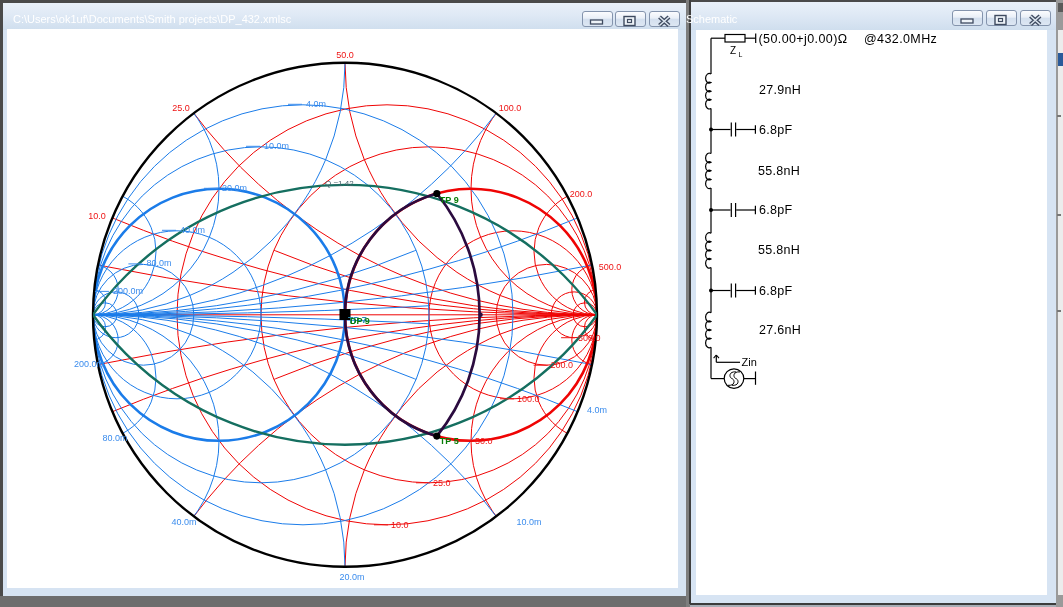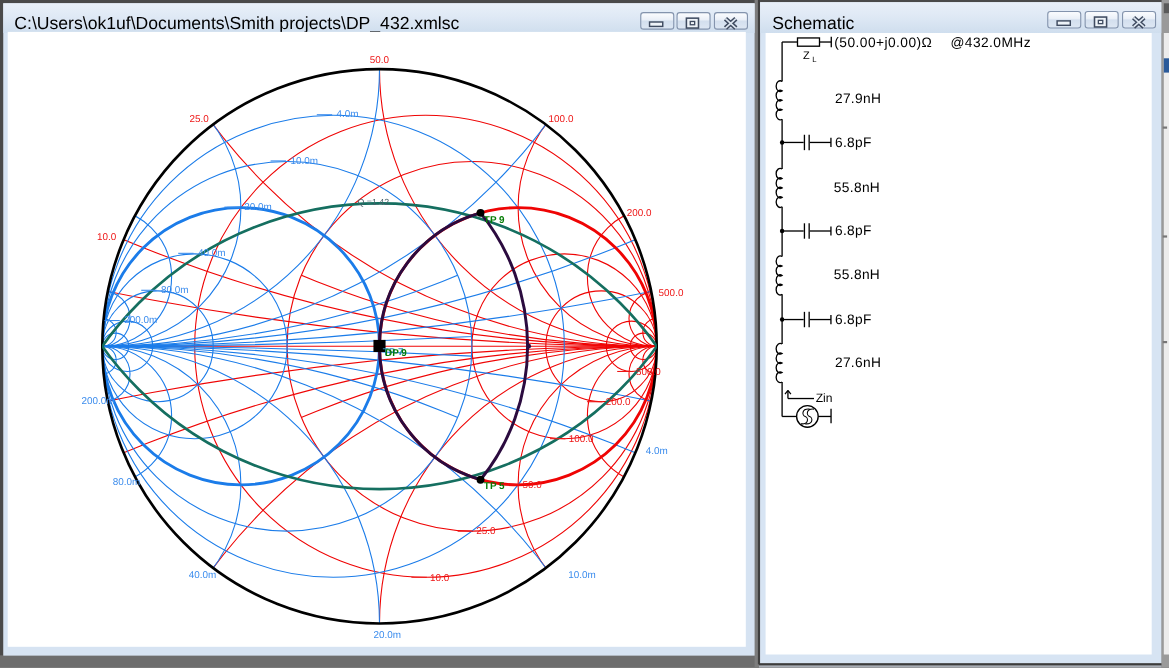--- a/index.html
+++ b/index.html
@@ -1,37 +1,37 @@
 <!DOCTYPE html>
 <html><head><meta charset="utf-8">
 <style>
 html,body{margin:0;padding:0;width:1063px;height:607px;overflow:hidden;
   font-family:"Liberation Sans",sans-serif;background:#7d7d7d;position:relative}
 .abs{position:absolute}
 .titlebar{background:linear-gradient(180deg,#e9f0f9 0%,#dfe9f5 45%,#cfdeee 100%)}
 .wbtn{position:absolute;width:31px;height:16px;border:1px solid #8494ad;border-radius:3px;
   background:linear-gradient(180deg,#fbfcfe 0%,#e9eff7 45%,#d3dfee 50%,#dde7f3 100%);box-sizing:border-box}
-.ttext{position:absolute;font-size:16px;color:#000000}
+.ttext{position:absolute;font-size:11px;color:#ffffff}
 </style></head>
 <body>
 
 <div class="abs" style="left:0;top:0;width:1063px;height:2.5px;background:#4a4a4a"></div>
 <div class="abs" style="left:0;top:0;width:2.5px;height:596px;background:#4a4a4a"></div>
 <div class="abs" style="left:0;top:596px;width:690px;height:11px;background:#6d6d6d"></div>
 <div class="abs" style="left:686px;top:0;width:5px;height:607px;background:#7d7d7d"></div>
 
 <div class="abs" style="left:2.5px;top:2.5px;width:683px;height:593px;background:#d6e3f2"></div>
 <div class="abs titlebar" style="left:2.5px;top:2.5px;width:683px;height:27px"></div>
 <div class="ttext" style="left:13px;top:13px">C:\Users\ok1uf\Documents\Smith projects\DP_432.xmlsc</div>
 <div class="abs" style="left:7px;top:29px;width:671px;height:559px;background:#ffffff"></div>
 
 <div class="abs" style="left:688.5px;top:0;width:2px;height:604px;background:#3f3f3f"></div>
 <div class="abs" style="left:690.5px;top:2px;width:365.5px;height:601px;background:#d7e4f3"></div>
 <div class="abs titlebar" style="left:690.5px;top:2px;width:365.5px;height:28px"></div>
-<div class="ttext" style="left:702px;top:13px">Schematic</div>
+<div class="ttext" style="left:686px;top:13px">Schematic</div>
 <div class="abs" style="left:696px;top:30px;width:351px;height:565px;background:#ffffff"></div>
 
 <div class="abs" style="left:690px;top:603.4px;width:366px;height:1.2px;background:#3c3c3c"></div>
 <div class="abs" style="left:690px;top:604.6px;width:366px;height:2.4px;background:#a9aeb6"></div>
 
 <div class="abs" style="left:1056px;top:0;width:7px;height:607px;background:#9a9a9a"></div>
 <div class="abs" style="left:1057.5px;top:30px;width:5.5px;height:565px;background:#ececec"></div>
 <div class="abs" style="left:1058px;top:53px;width:5px;height:13px;background:#2a5a9a"></div>
 <div class="abs" style="left:1057px;top:115px;width:4px;height:2px;background:#777"></div>
 <div class="abs" style="left:1057px;top:214px;width:4px;height:2px;background:#777"></div>

